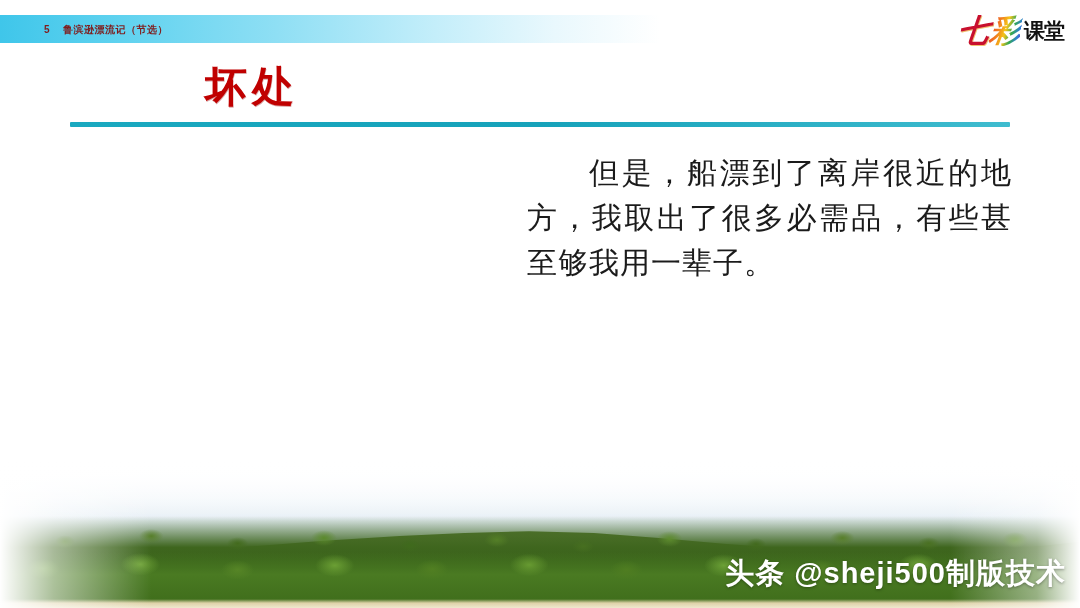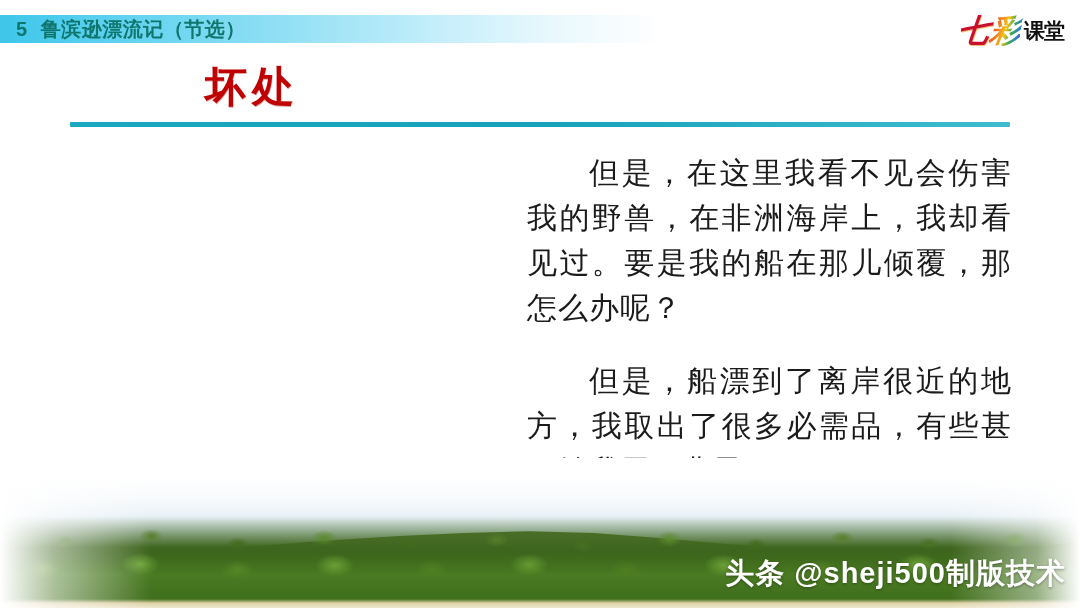--- a/index.html
+++ b/index.html
@@ -30,28 +30,28 @@
     background: linear-gradient(to right,
                  #3fc6ea 0%,
                  #5fd2ef 18%,
                  #8fdff4 42%,
                  #c4eefa 66%,
                  #e9f8fd 84%,
                  #ffffff 100%);
   }
   #header-text {
     position: absolute;
-    left: 16px;
+    left: 44px;
     top: 17px;
     height: 25px;
     line-height: 25px;
     font-family: "Liberation Sans", "DejaVu Sans", sans-serif;
-    font-size: 20px;
-    font-weight: 700;
-    color: #0f766e;
+    font-size: 10px;
+    font-weight: 700;
+    color: #7f1d1d;
     letter-spacing: 0.5px;
     white-space: nowrap;
   }
   #header-num {
     margin-right: 13px;
     font-weight: 700;
   }
 
   
   #logo {
@@ -280,21 +280,20 @@
   </div>
 
   <div id="heading-bad" class="col-heading">坏处</div>
 
   <div id="divider"></div>
 
   <div id="col-bad" class="column">
   </div>
 
   <div id="col-good" class="column">
-    <p class="para">但是，在这里我看不见会伤害我的野兽，在非洲海岸上，我却看见过。要是我的船在那儿倾覆，那怎么办呢？</p>
     <p class="para">但是，船漂到了离岸很近的地方，我取出了很多必需品，有些甚至够我用一辈子。</p>
   </div>
 
   <div id="photo">
     <div id="photo-sky"></div>
     <div id="photo-ridge"></div>
     <div id="photo-canopy"></div>
     <div id="photo-fore"></div>
     <div id="photo-sand"></div>
     <div id="photo-fade"></div>

